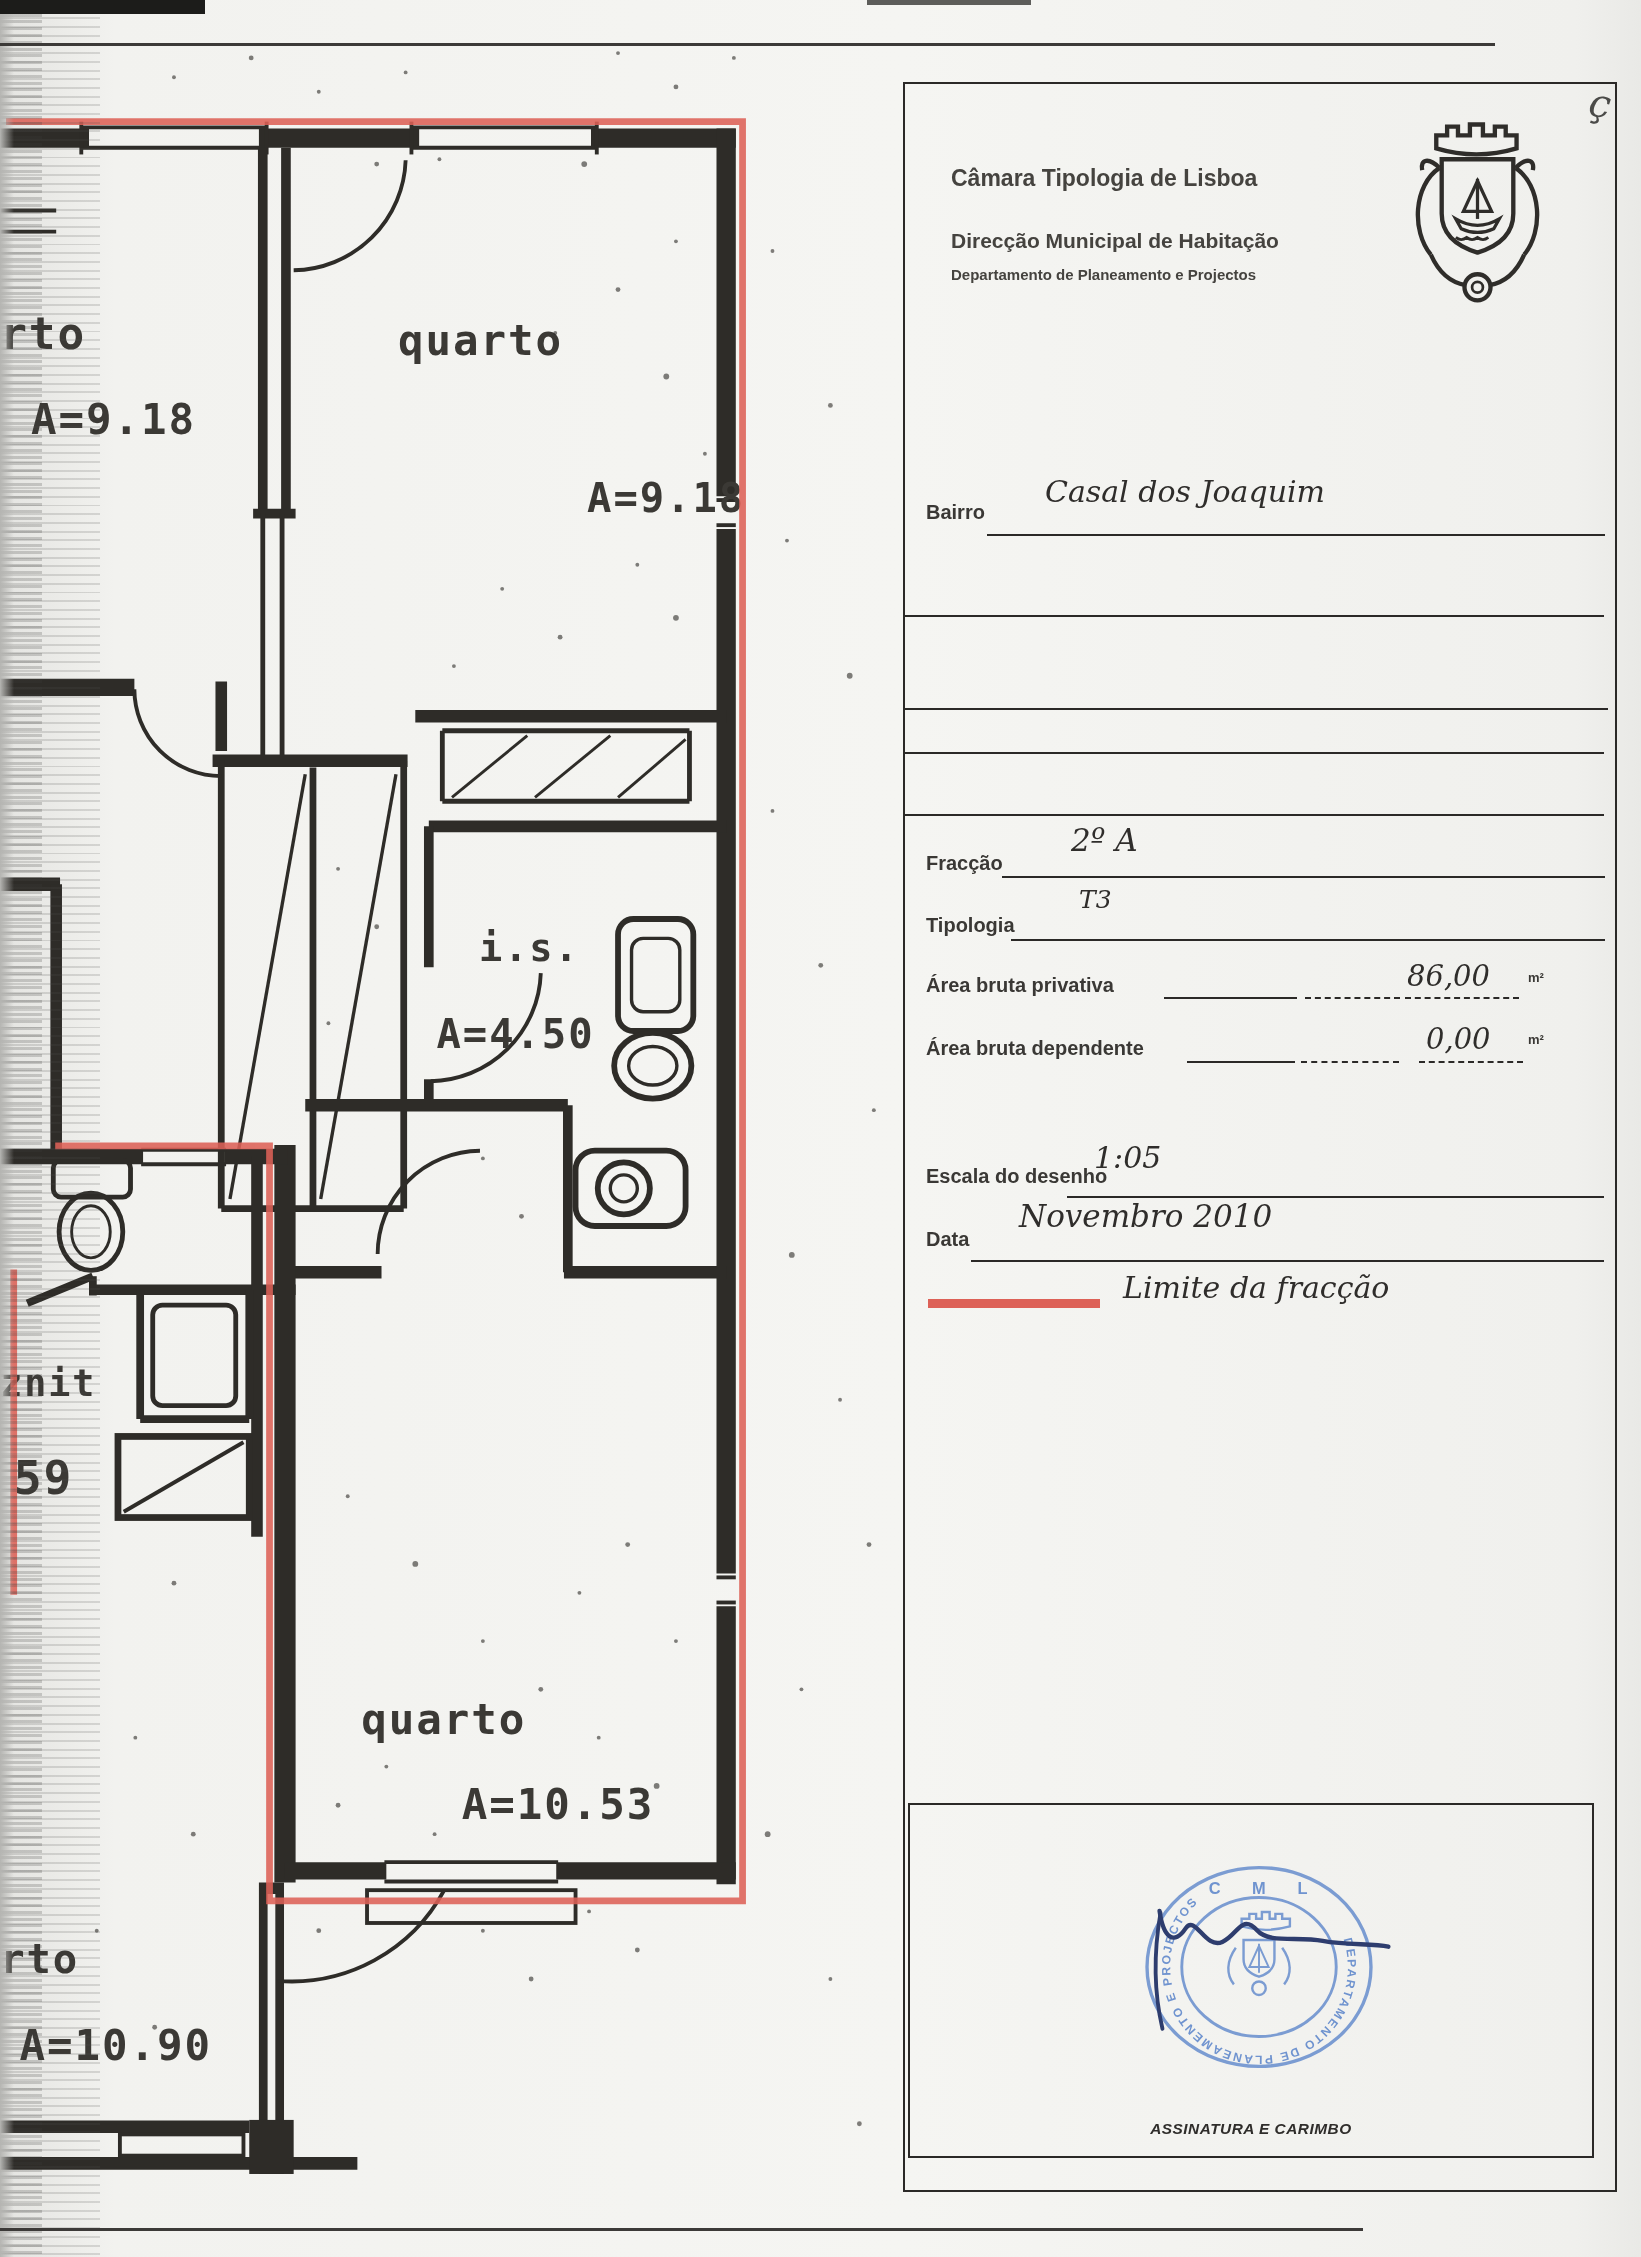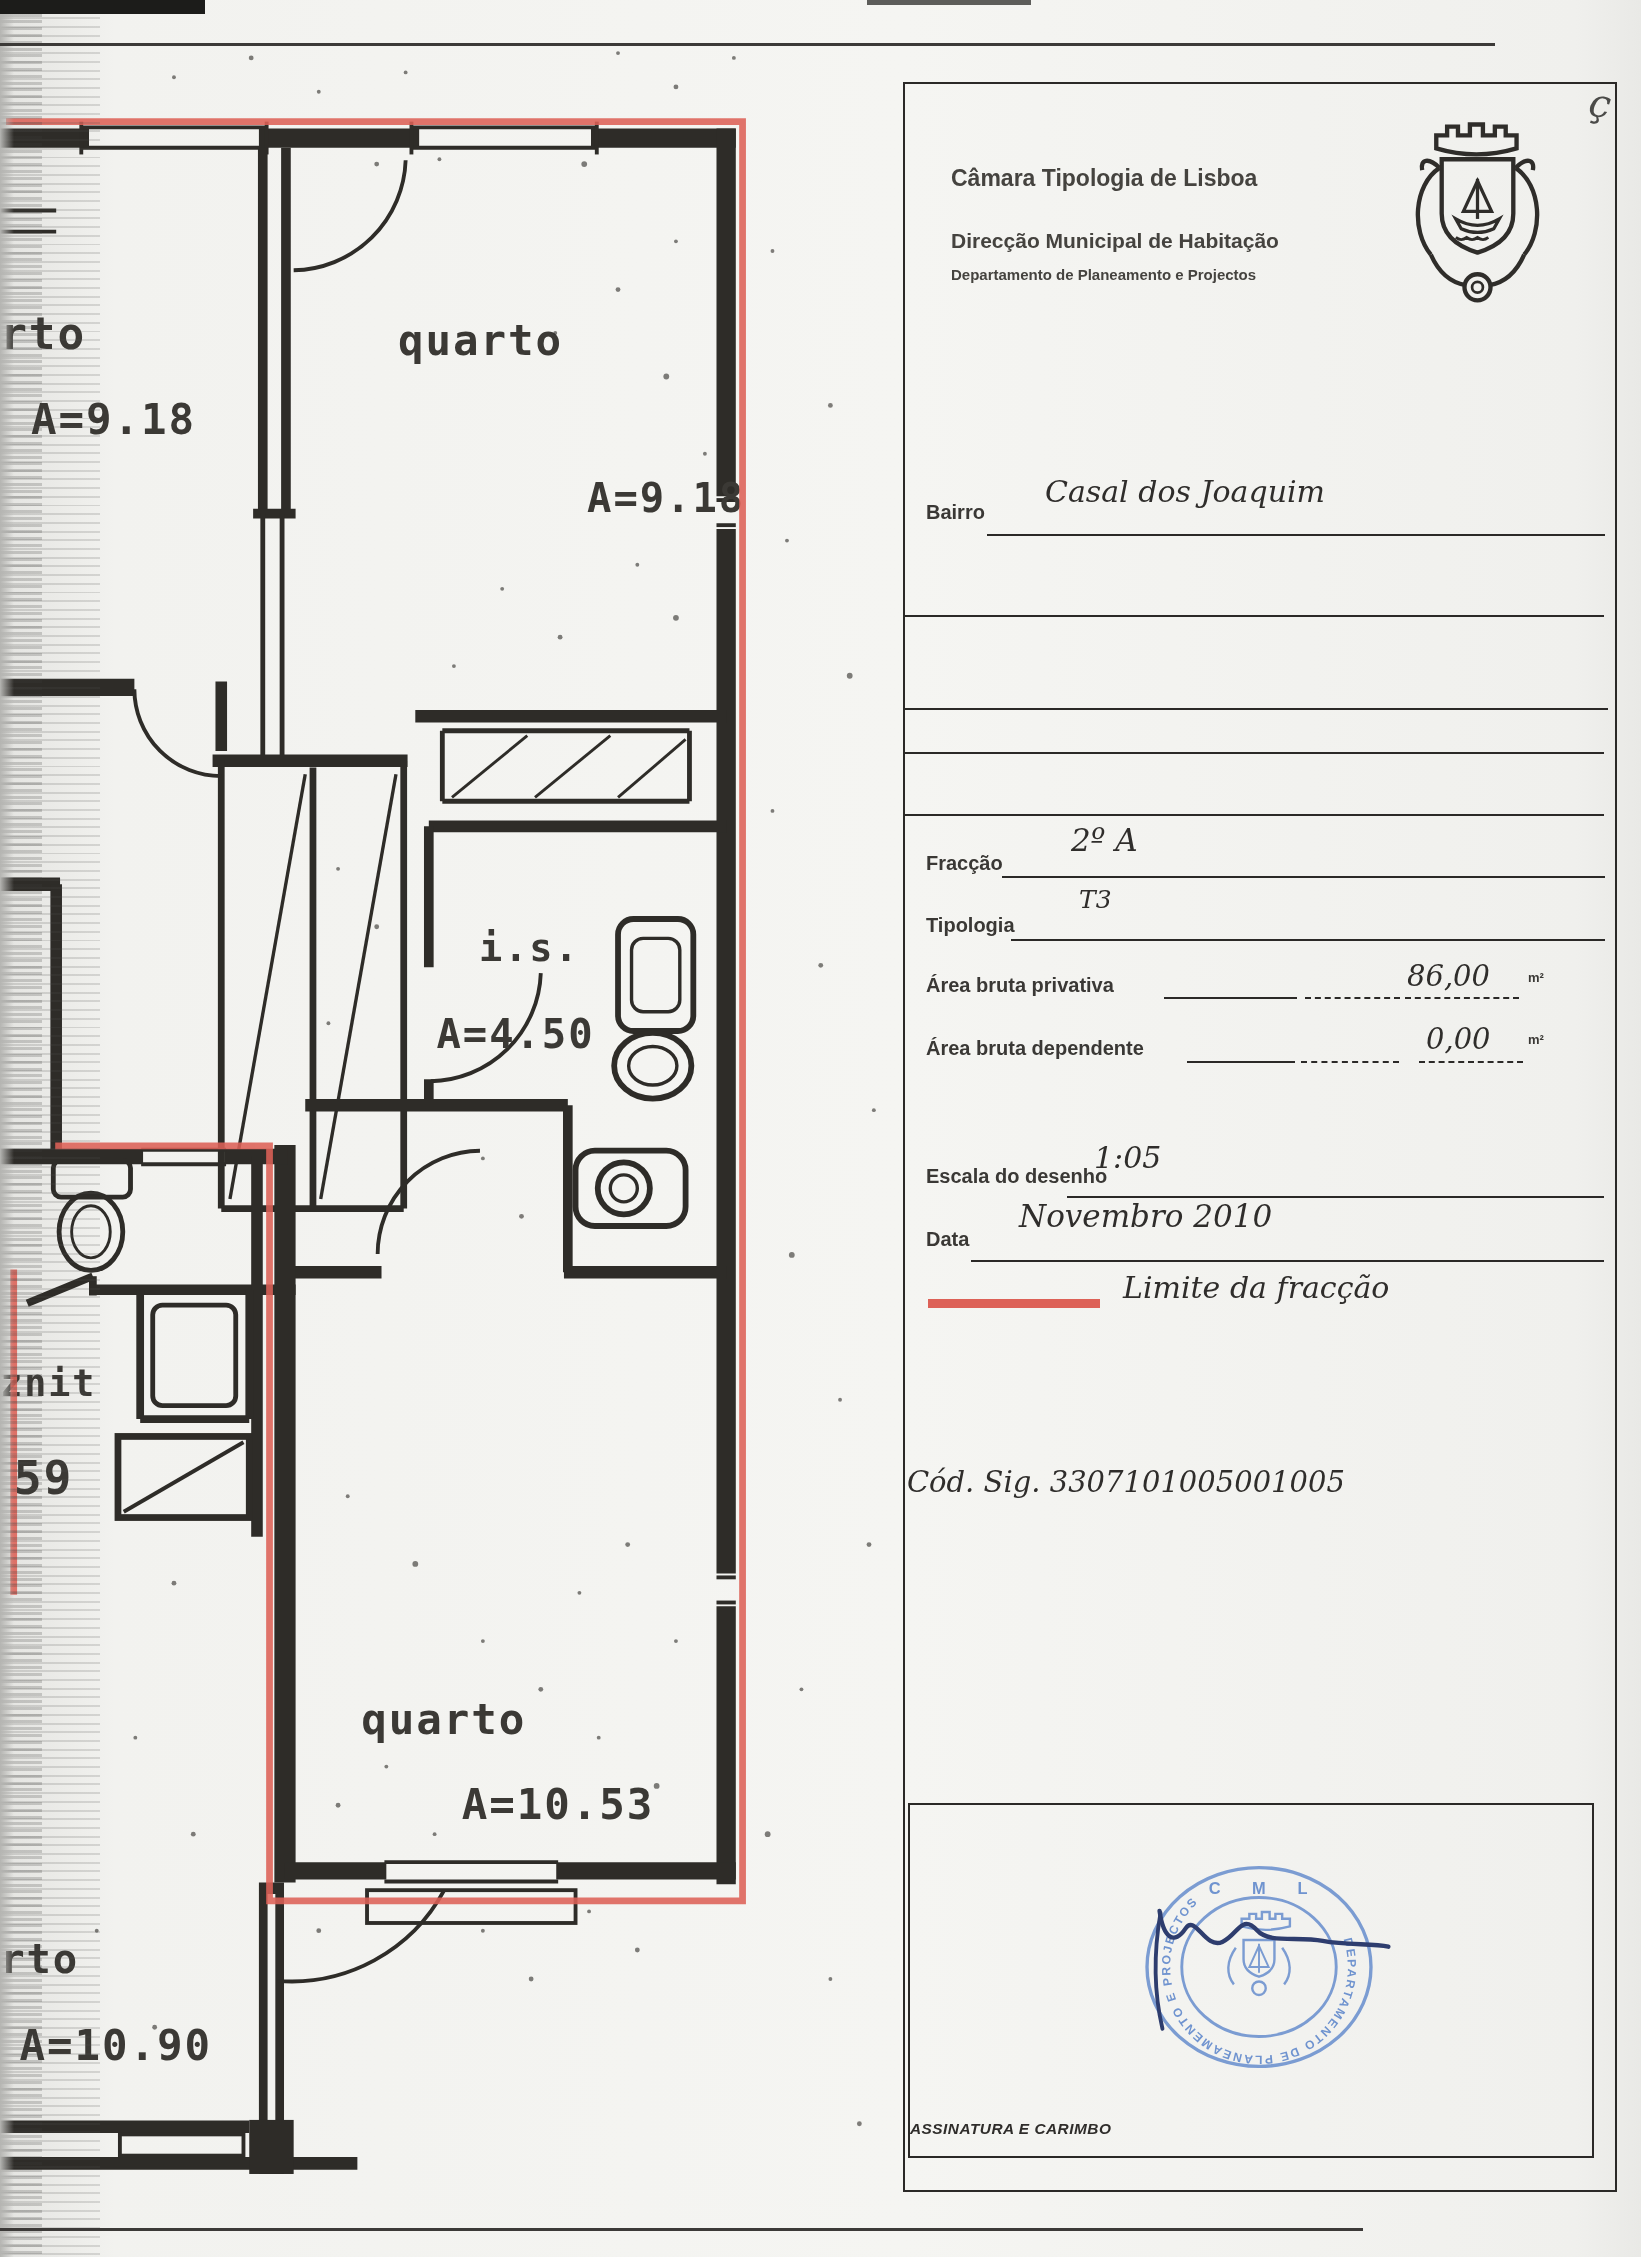--- a/index.html
+++ b/index.html
@@ -24,21 +24,21 @@
          border:2.9px solid #2b2927;box-sizing:border-box;}
   .panel *{position:absolute;}
   .orgline{font-weight:bold;color:#45433f;white-space:nowrap;}
   .flabel{font-weight:bold;color:#3a3835;font-size:20px;white-space:nowrap;}
   .funit{font-weight:bold;color:#3a3835;font-size:13px;}
   .hw{font-family:"DejaVu Serif",serif;font-style:italic;color:#2f2d2b;white-space:nowrap;}
   .rule{height:0;border-top:2.4px solid #2b2927;}
   .dashrule{height:0;border-top:2.9px dashed #2b2927;}
   .legendbar{background:#dd6157;}
   .sigbox{border:2.4px solid #2b2927;box-sizing:border-box;}
-  .sigcaption{left:0;width:100%;text-align:left;font-weight:bold;font-style:italic;
+  .sigcaption{left:0;width:100%;text-align:center;font-weight:bold;font-style:italic;
               font-size:15.4px;letter-spacing:0.5px;color:#2f2d2b;}
 </style>
 </head>
 <body>
 
 <div class="page">
 
   <svg class="abs" style="left:0;top:0" width="903" height="2257" viewBox="0 0 935 2338">
 
     <g stroke="#2e2c28" fill="none">
@@ -317,21 +317,20 @@
     <div class="hw" style="left:189px;top:1056px;font-size:30px">1:05</div>
     <div class="rule" style="left:162px;width:537px;top:1112px"></div>
 
     <div class="flabel" style="left:21px;top:1144px">Data</div>
     <div class="hw" style="left:114px;top:1114px;font-size:31px">Novembro 2010</div>
     <div class="rule" style="left:66px;width:633px;top:1176px"></div>
 
     <div class="legendbar" style="left:23px;top:1215px;width:172px;height:8.7px"></div>
     <div class="hw" style="left:218px;top:1186px;font-size:30px">Limite da fracção</div>
 
-    <div class="hw" style="left:1.9px;top:1381px;font-size:29px">Cód. Sig. 3307101005001005</div>
 
     <div class="sigbox" style="left:2.9px;top:1719px;width:686px;height:355px">
       <svg style="left:98px;top:17.4px" width="502" height="290" viewBox="-260 -150 520 300">
         <defs>
           <path id="ring" d="M 0 -92 A 92 92 0 1 1 -0.05 -92"></path>
         </defs>
         <g stroke="#6f93cf" fill="none" opacity="0.9">
           <ellipse cx="0" cy="0" rx="116" ry="103" stroke-width="3.5"></ellipse>
           <ellipse cx="0" cy="0" rx="80" ry="72" stroke-width="3"></ellipse>
           <path d="M-18,-42 v-8 h8 v-5 h7 v5 h6 v-7 h8 v7 h6 v-5 h7 v5 h8 v8 q-25,7 -50,0 Z" stroke-width="2.5"></path>

